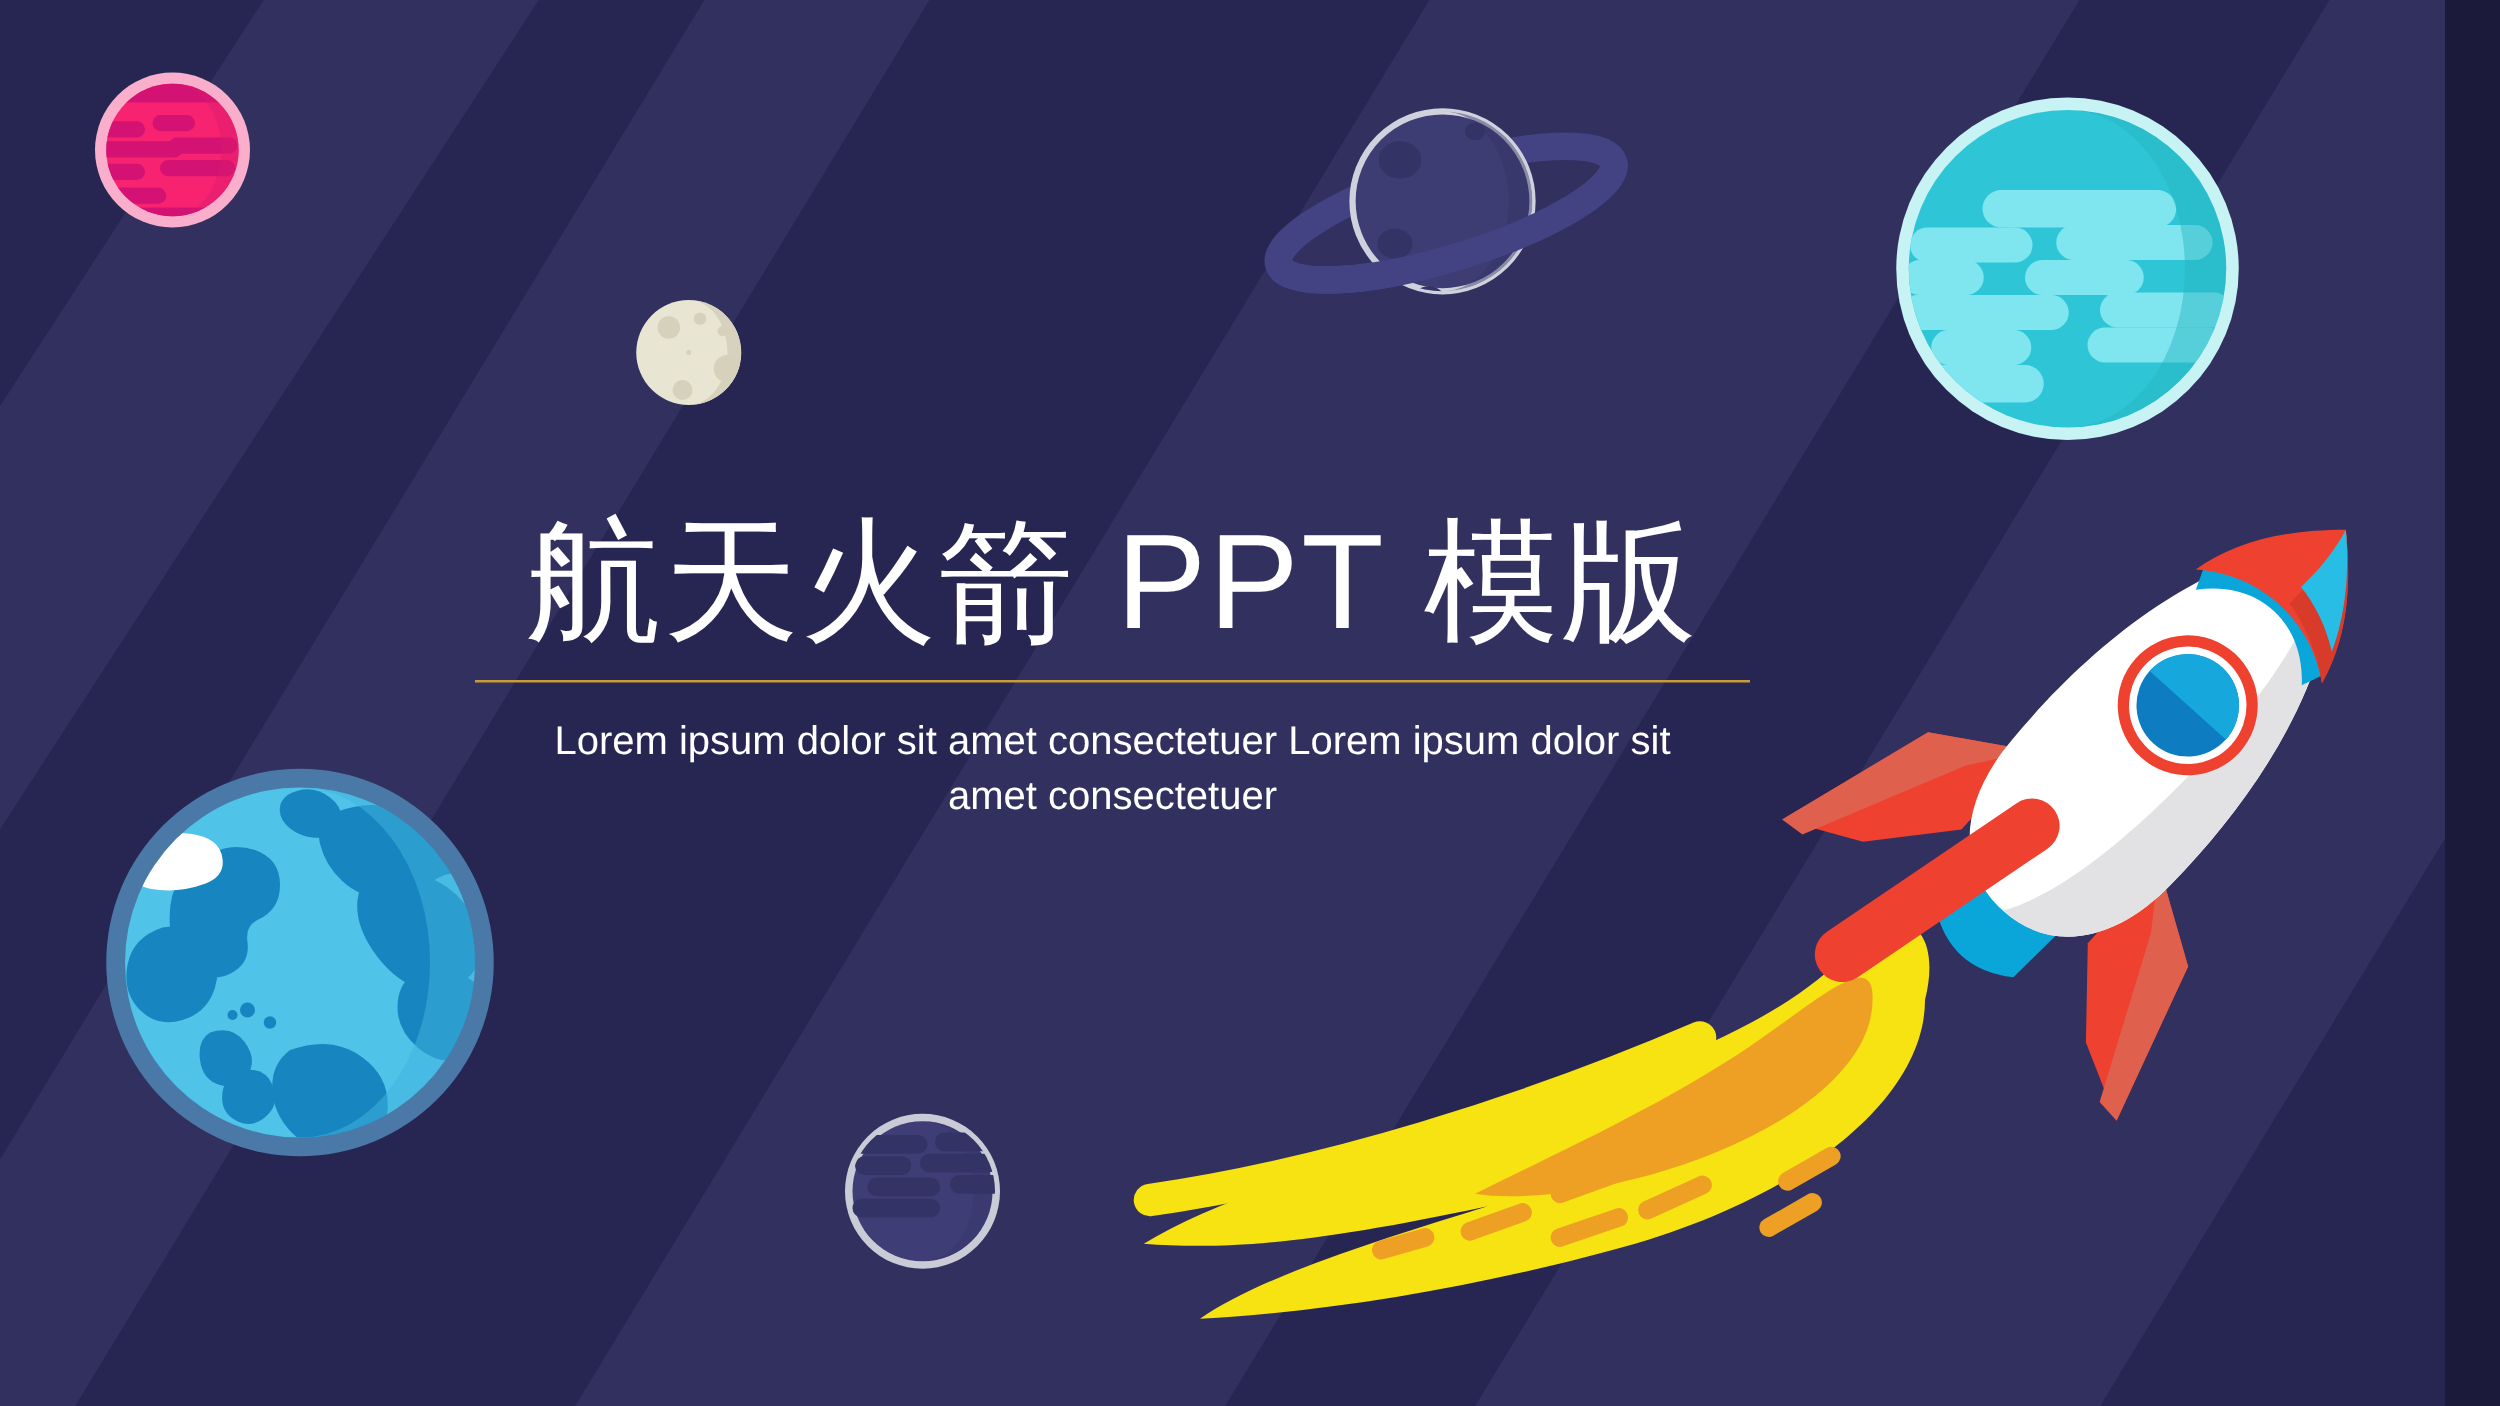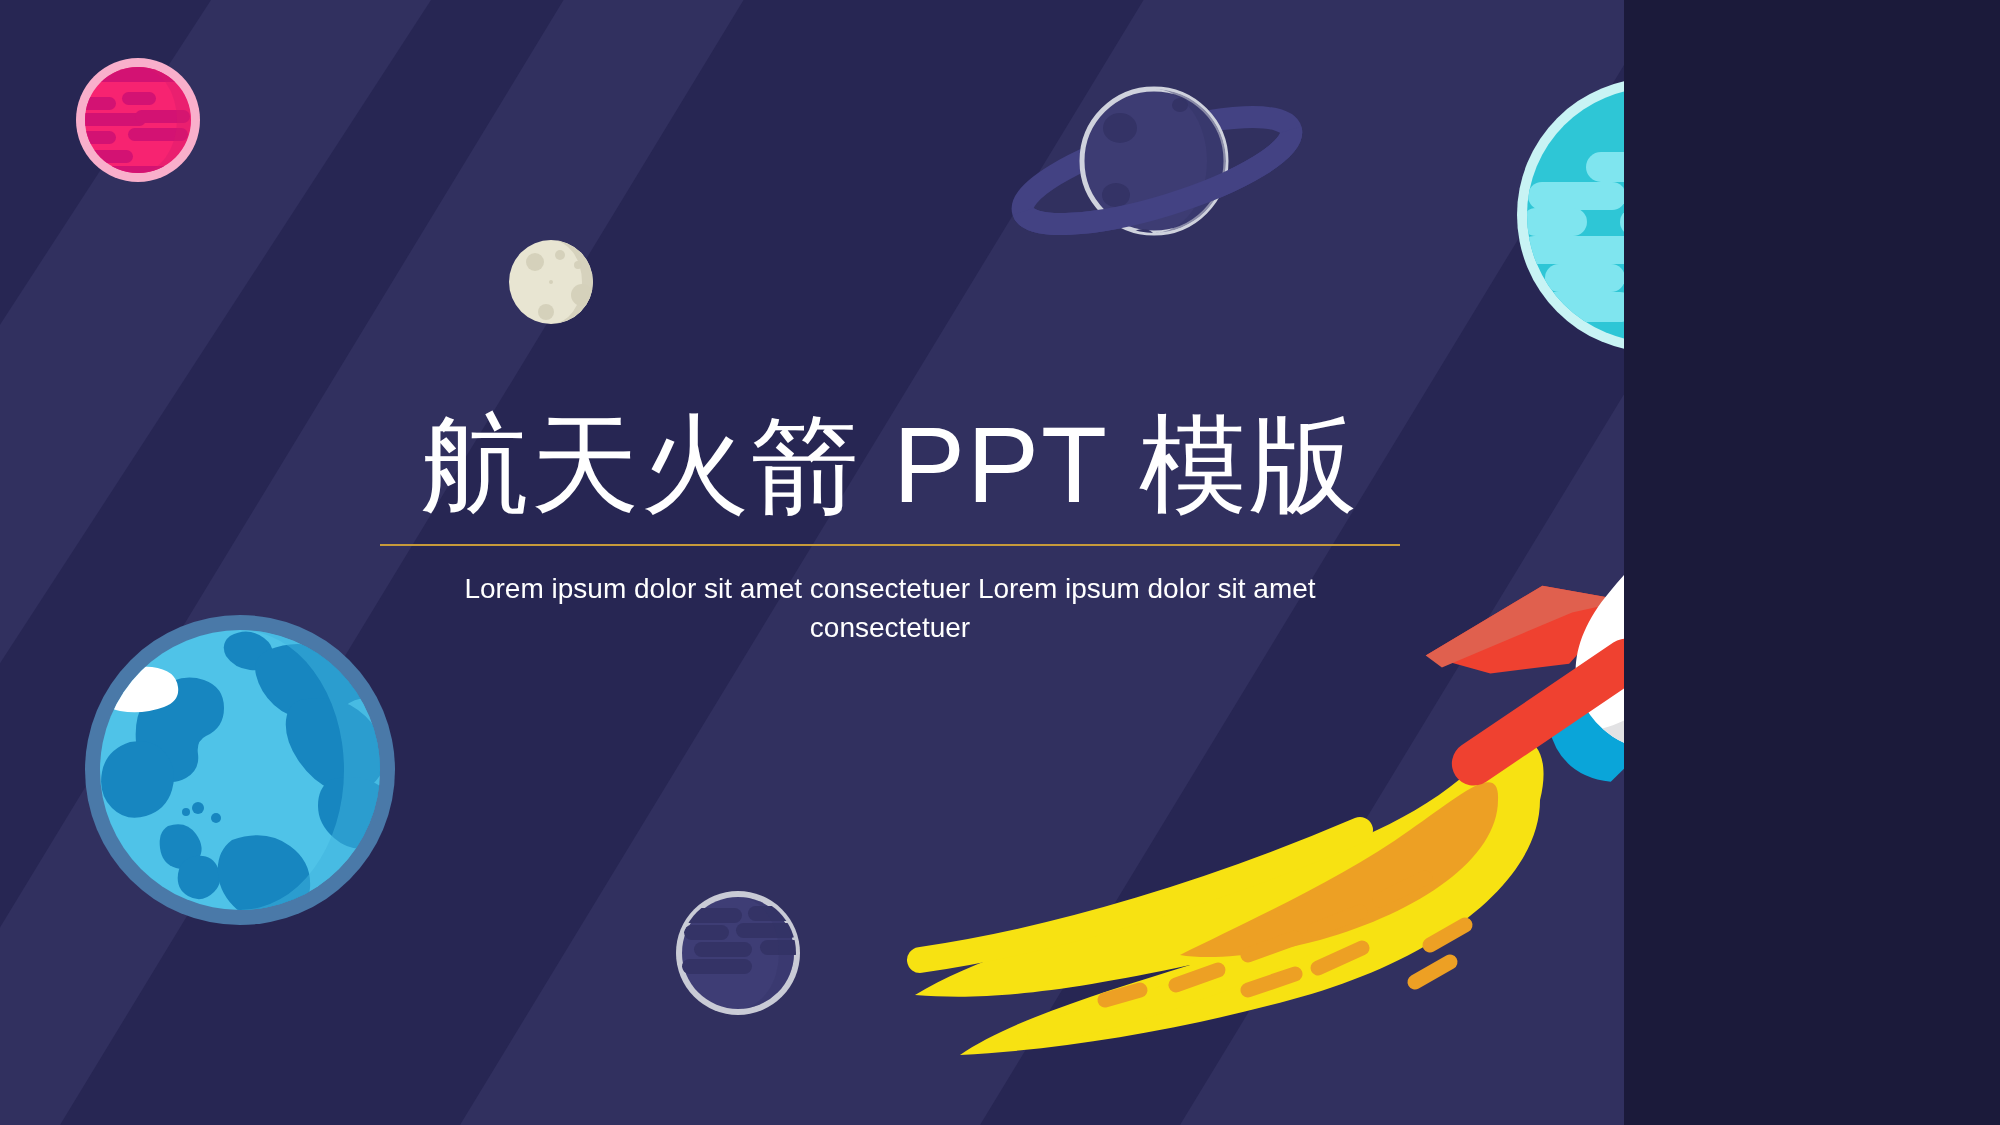--- a/index.html
+++ b/index.html
@@ -2,21 +2,21 @@
 <html><head>
 <meta charset="utf-8">
 <style>
   html, body {
     margin: 0;
     padding: 0;
     background: #1b1a3a;
   }
   #slide {
     position: relative;
-    width: 1624px;
+    width: 1956px;
     height: 1125px;
     overflow: hidden;
     background: #000000;
     font-family: "Liberation Sans", sans-serif;
     text-decoration: underline;
   }
   .layer {
     position: absolute;
     top: 0; left: 0;
     width: 2000px;
@@ -43,21 +43,21 @@
     margin: 0;
   }
   #title-divider {
     height: 2px;
     background: #c79a3a;
     margin: 18px auto 0 auto;
     width: 100%;
   }
   #slide-subtitle {
     margin: 24px auto 0 auto;
-    font-size: 28px;
+    font-size: 32px;
     line-height: 1.38;
     color: #ffffff;
     font-weight: 400;
     width: 950px;
   }
 </style>
 </head>
 <body>
 
 <div id="slide">

